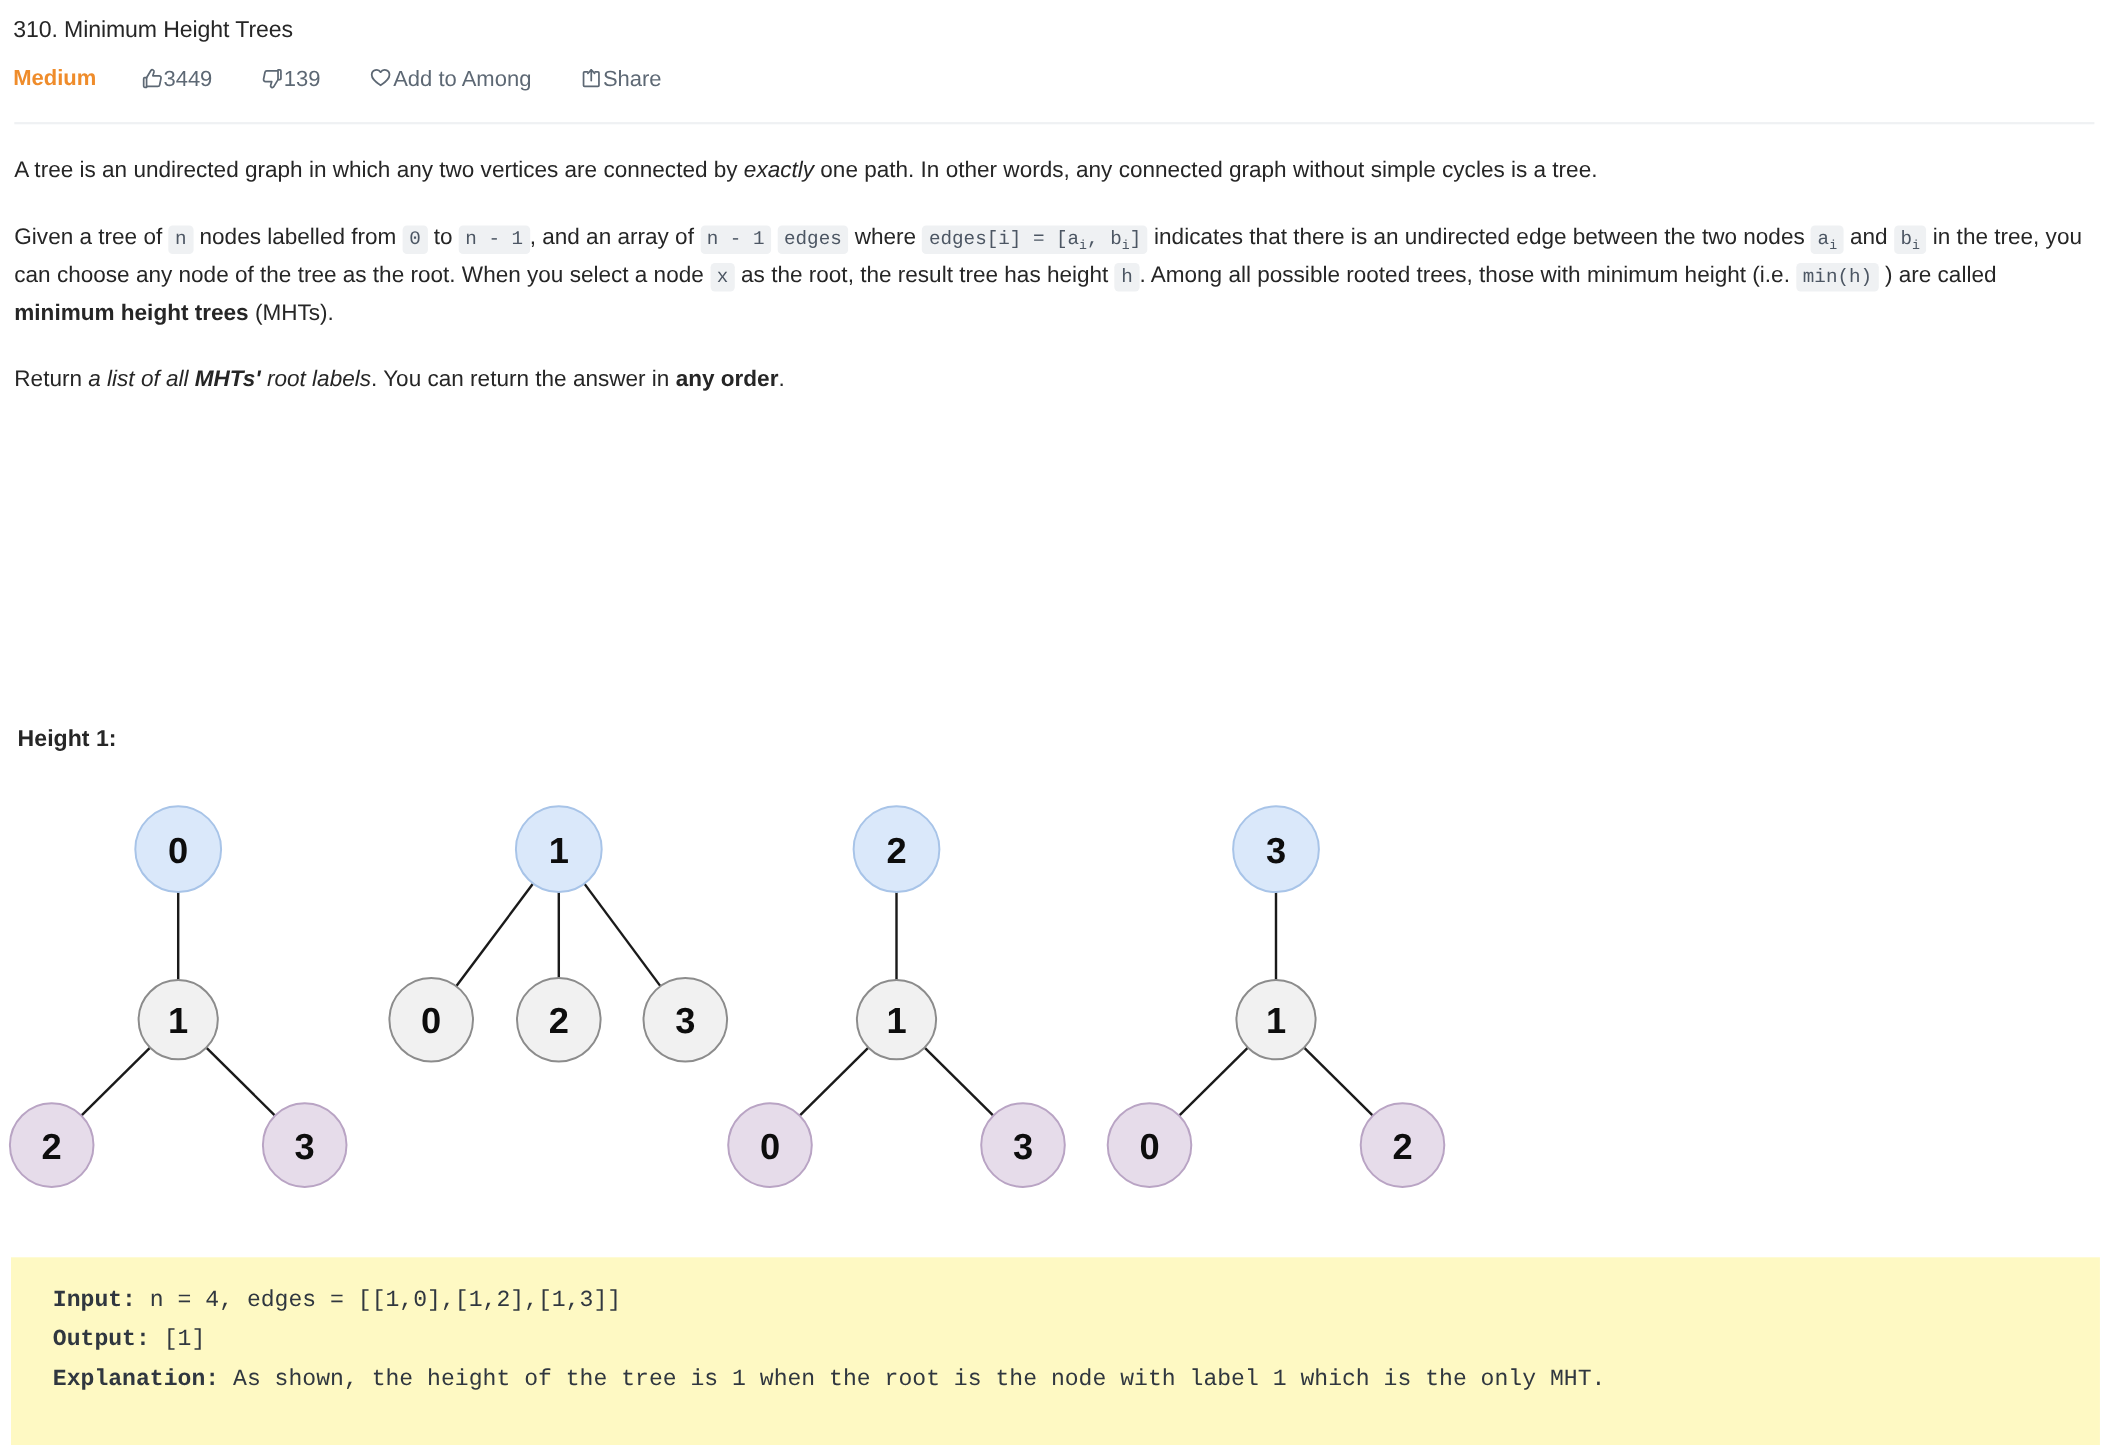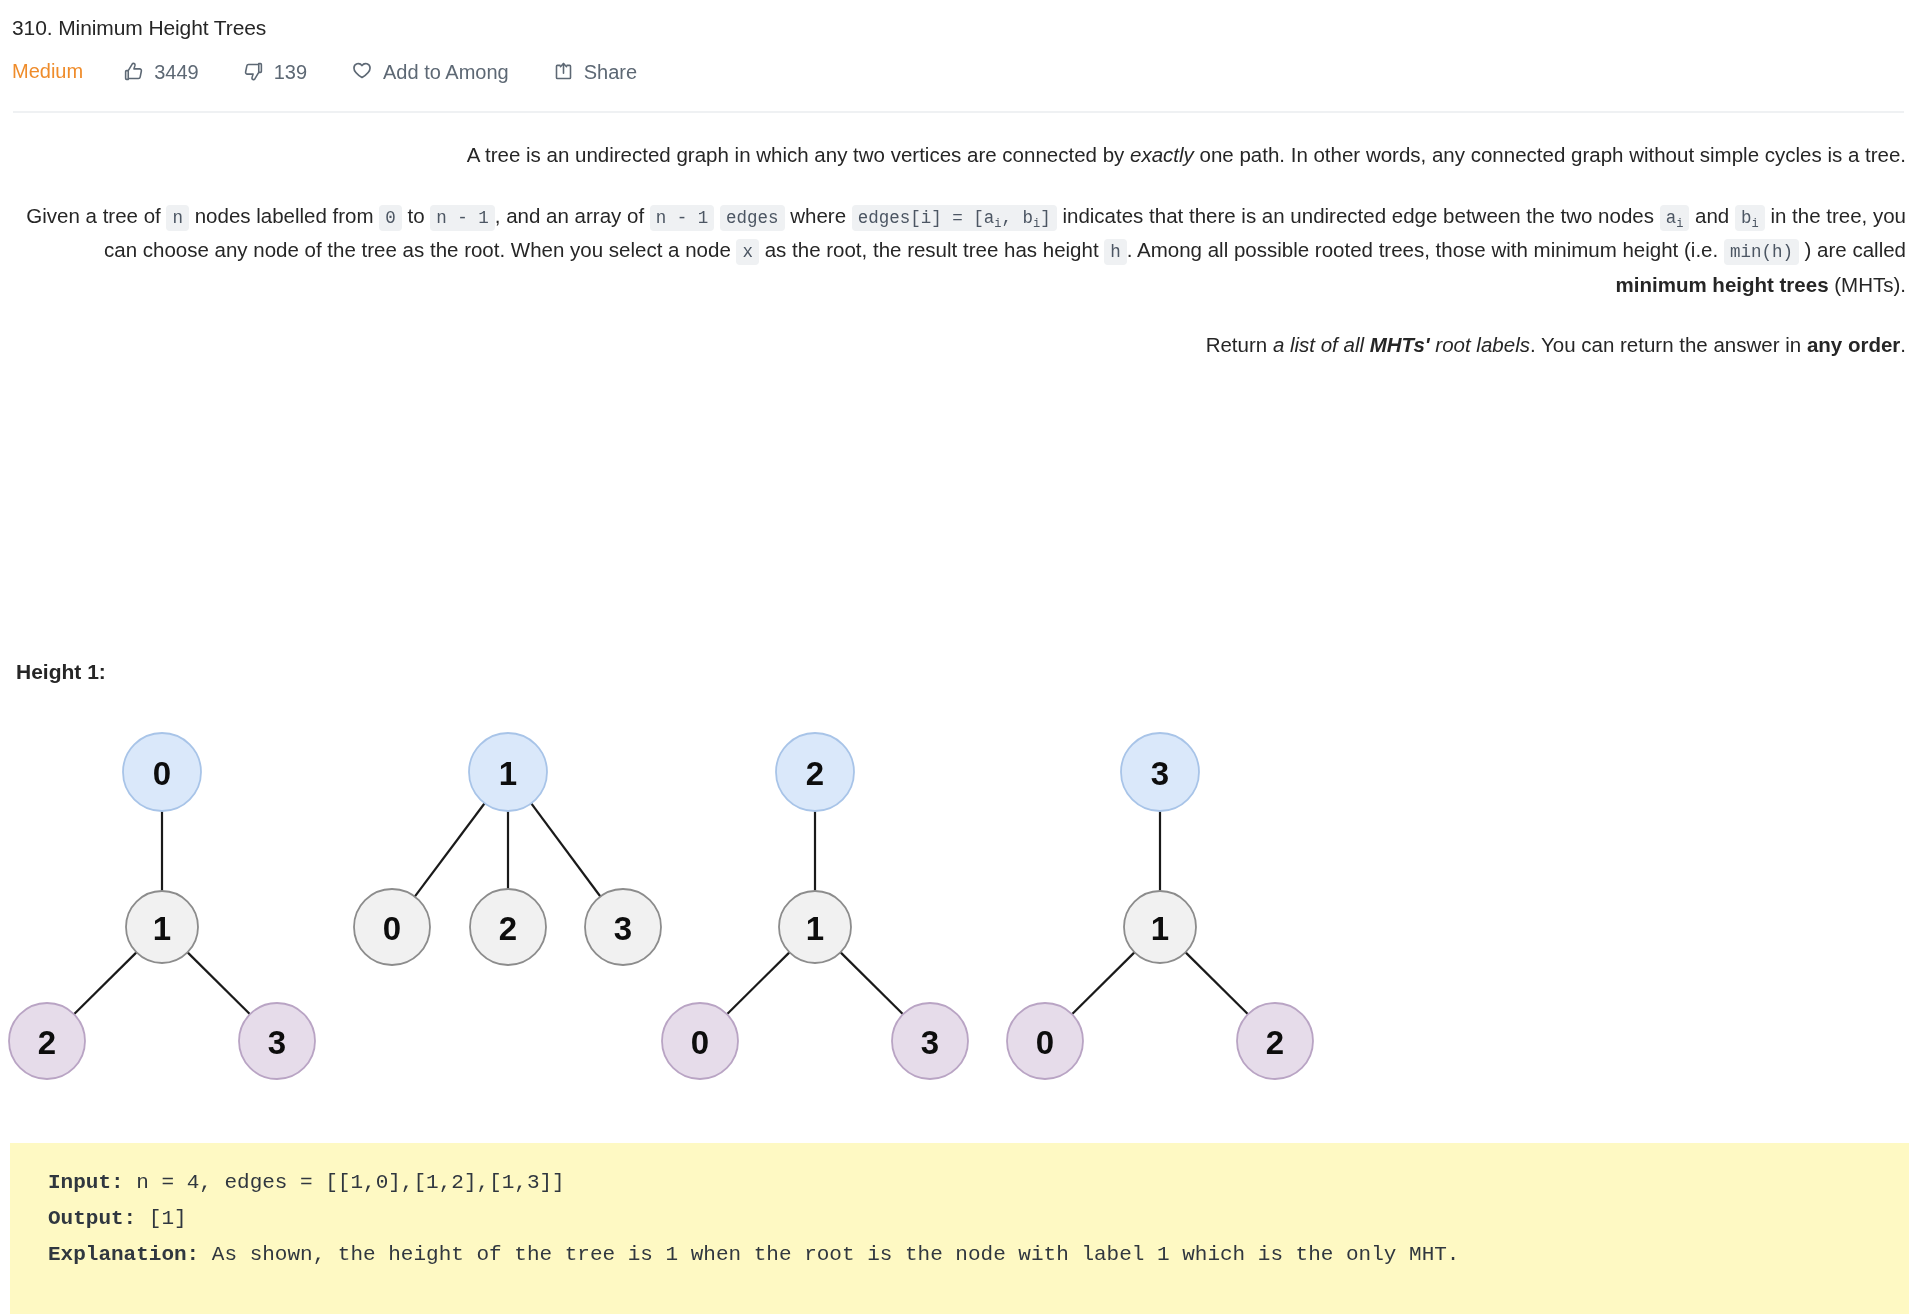--- a/index.html
+++ b/index.html
@@ -30,45 +30,44 @@
   }
   .meta-row {
     display: flex;
     align-items: center;
     gap: 0px;
     padding: 19px 0 0 2px;
     font-size: 20px;
   }
   .difficulty {
     color: #ef8c2b;
-    font-weight: 400;
+    font-weight: 700;
     font-size: 20px;
     margin-right: 40px;
     text-align: center;
   }
   .meta-item {
     display: flex;
     align-items: center;
-    gap: 10px;
     color: #5d6874;
     margin-right: 44px;
     font-size: 20px;
     cursor: pointer;
   }
   .meta-item svg { display: block; }
   .meta-label { line-height: 1; }
 
   .divider {
     height: 2px;
     background: #eff1f3;
     margin: 28px 5px 0 3px;
   }
 
   
-  .content { padding: 0 3px; text-align: right; }
+  .content { padding: 0 3px; }
   .para {
     font-size: 20.5px;
     line-height: 1.68;
     color: #262626;
     margin: 26px 0 0 0;
     max-width: 1900px;
   }
   .para.first { margin-top: 25px; }
   code.inline {
     font-family: "Liberation Mono", monospace;

